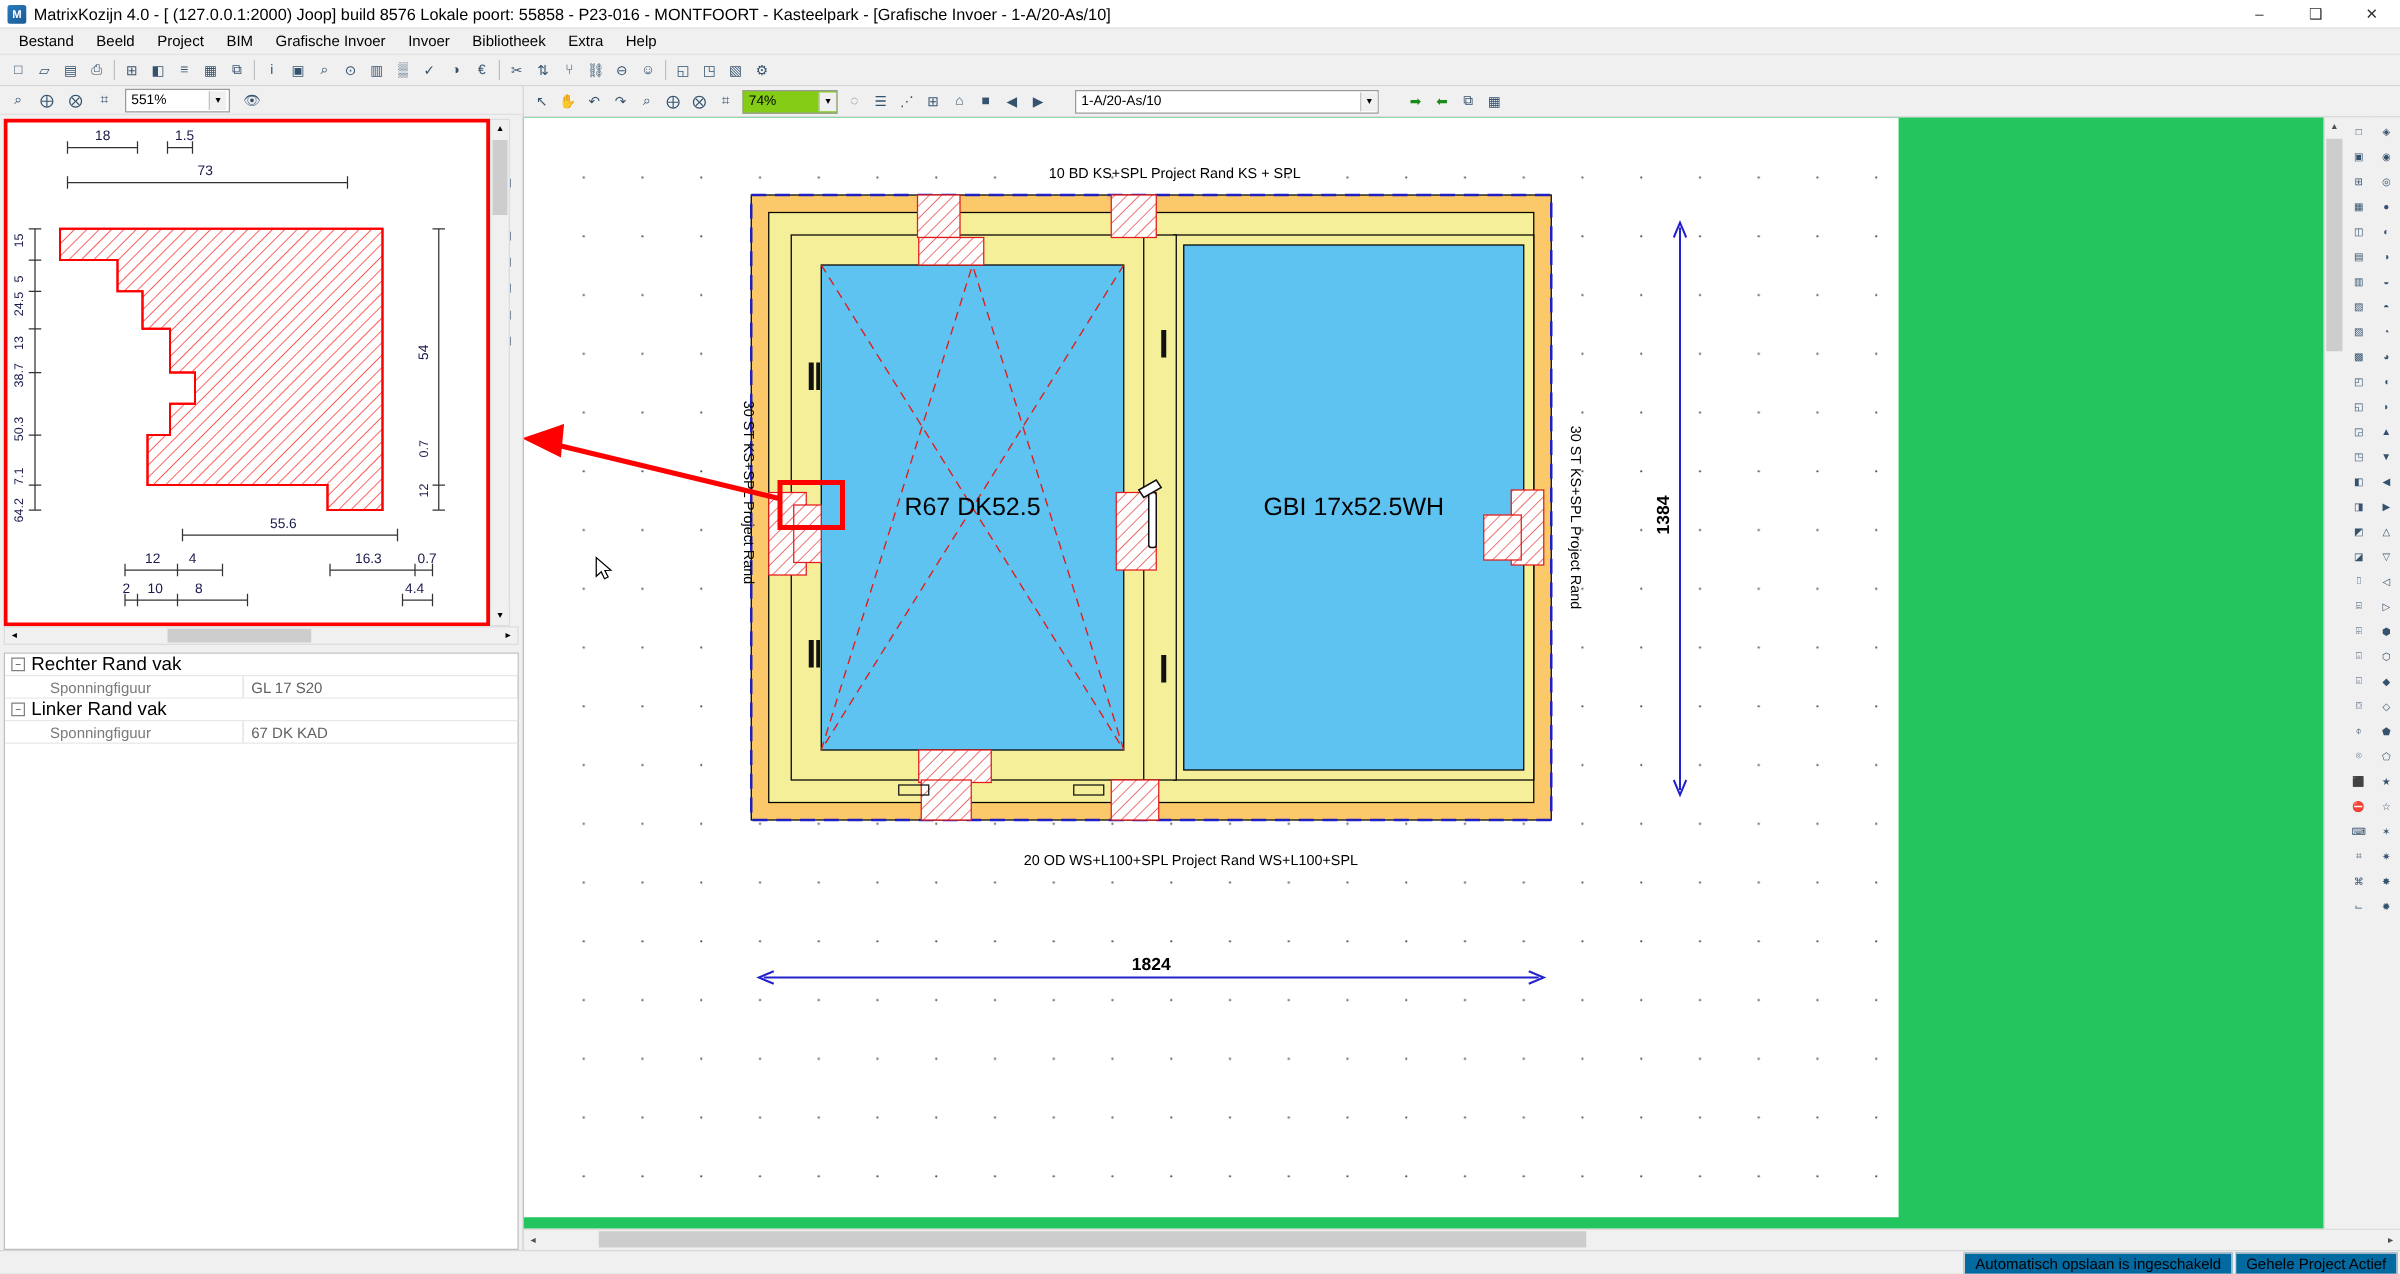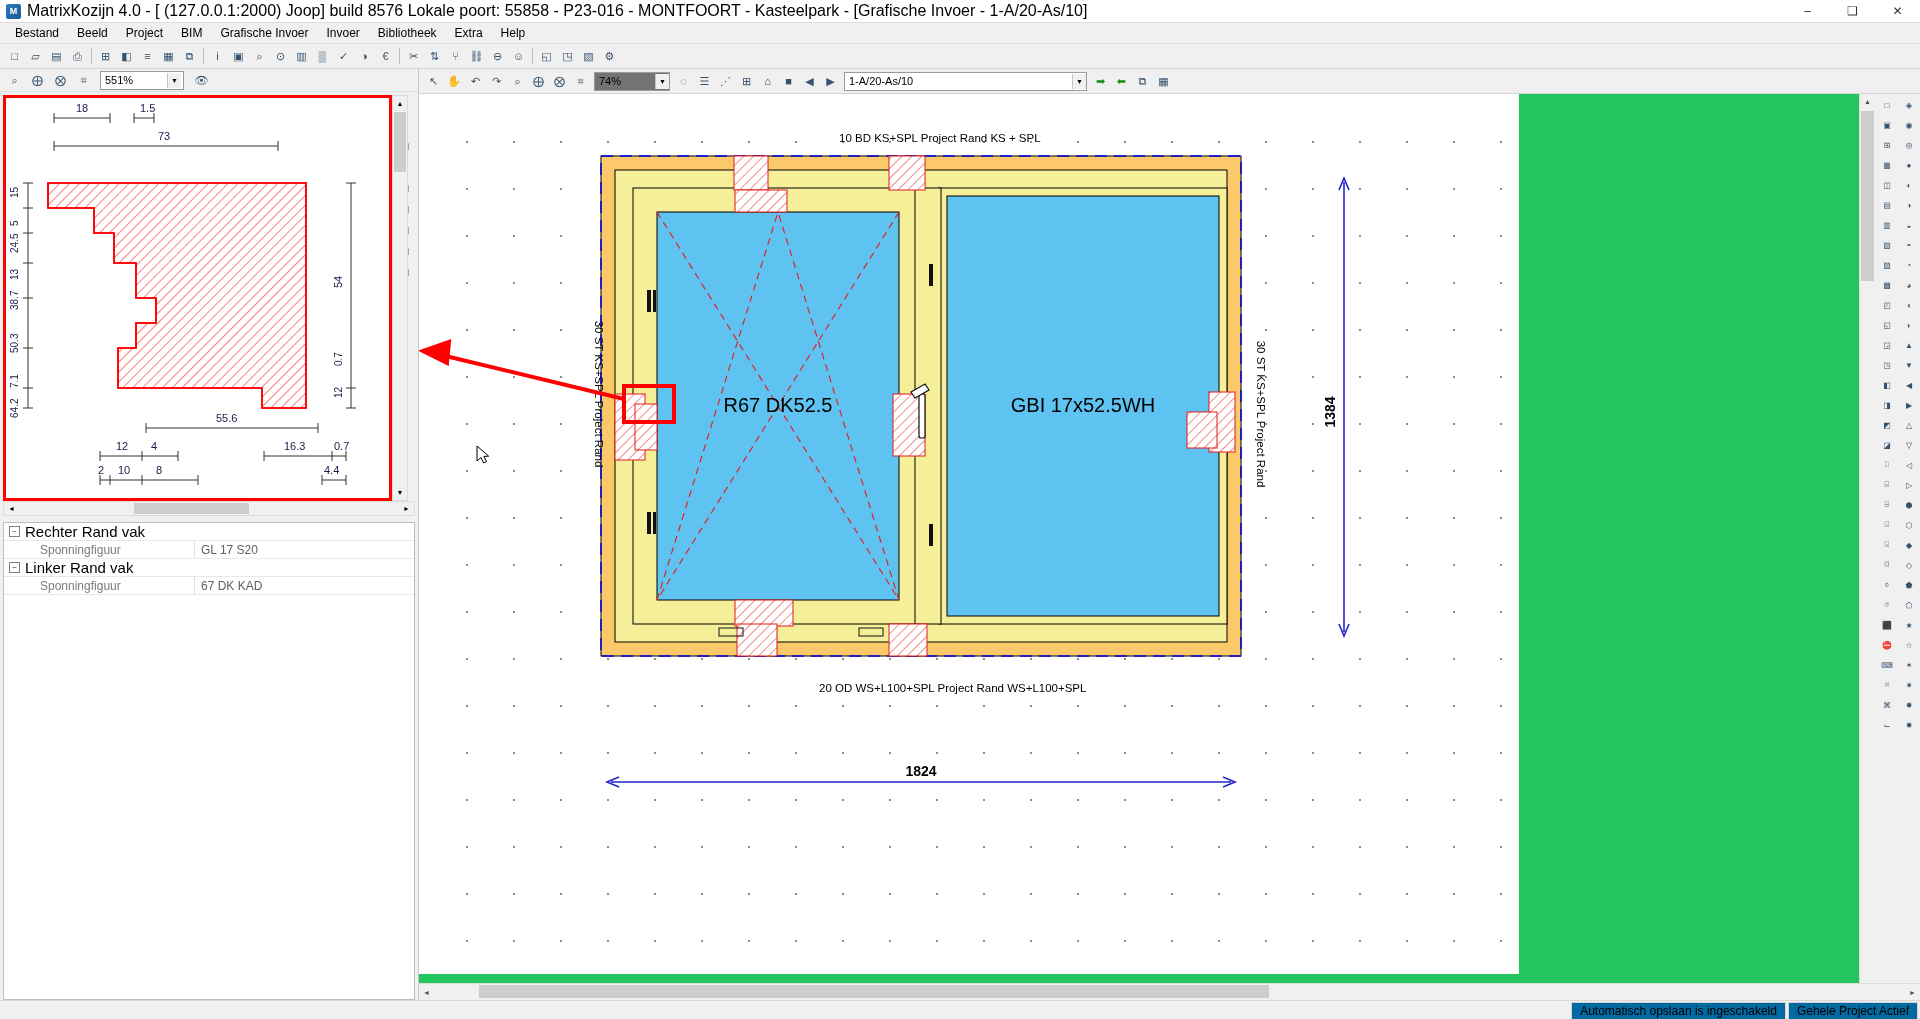--- a/index.html
+++ b/index.html
@@ -12,21 +12,21 @@
   .titlebar{
     height:22px;background:#ffffff;border-bottom:1px solid #dcdcdc;
     display:flex;align-items:center;padding:0 0 0 6px;position:relative;
   }
   .app-icon{
     width:15px;height:15px;margin-right:6px;border-radius:2px;
     background:linear-gradient(135deg,#2a7bbd,#1a5a94);
     display:flex;align-items:center;justify-content:center;
     color:#fff;font-size:9px;font-weight:bold;flex:none;
   }
-  .title-text{font-size:16px;color:#000;white-space:nowrap;}
+  .title-text{font-size:13px;color:#000;white-space:nowrap;}
   .wincontrols{position:absolute;right:0;top:0;height:22px;display:flex;}
   .wc{width:45px;height:22px;display:flex;align-items:center;justify-content:center;font-size:12px;color:#333;}
   
   .menubar{
     height:20px;background:#f0f0f0;display:flex;align-items:center;
     padding-left:6px;border-bottom:1px solid #e3e3e3;
   }
   .menu-item{padding:2px 9px;font-size:12px;color:#000;white-space:nowrap;}
   
   .maintoolbar{
@@ -88,26 +88,26 @@
   
   .vstrip{width:20px;background:#f0f0f0;display:flex;flex-direction:column;align-items:center;padding-top:24px;gap:3px;}
   .vs-btn{width:16px;height:16px;display:flex;align-items:center;justify-content:center;font-size:9px;color:#35526e;border:1px solid transparent;}
   
   .rightpane{flex:1;display:flex;flex-direction:column;min-width:0;}
   .draw-toolbar{
     height:24px;background:#f0f0f0;display:flex;align-items:center;padding-left:4px;
     border-bottom:1px solid #d4d4d4;
   }
   .viewcombo{
-    width:70px;height:17px;background:#737373;border:1px solid #9a9a9a;display:flex;
+    width:70px;height:17px;background:#84cc16;border:1px solid #9a9a9a;display:flex;
     align-items:center;justify-content:space-between;font-size:11px;padding-left:4px;margin:0 3px;
   }
   .bigcombo{
     width:237px;height:17px;background:#fff;border:1px solid #9a9a9a;display:flex;
-    align-items:center;justify-content:space-between;font-size:11px;padding-left:4px;margin:0 3px;
+    align-items:center;justify-content:space-between;font-size:11px;padding-left:4px;margin:0 19px;
   }
   .canvas-row{flex:1;display:flex;min-height:0;}
   .canvas-holder{flex:1;position:relative;background:#22c55e;overflow:hidden;min-width:0;padding-left:11px;}
   .canvas-vscroll{width:16px;background:#f0f0f0;border-left:1px solid #dcdcdc;position:relative;}
   .cv-thumb{position:absolute;top:17px;left:1px;width:13px;height:170px;background:#cdcdcd;}
   .canvas-hscroll{height:16px;background:#f0f0f0;border-top:1px solid #dcdcdc;position:relative;display:flex;align-items:center;}
   .ch-thumb{position:absolute;left:60px;width:790px;height:13px;top:1px;background:#cdcdcd;}
   .sc-arrow{font-size:7px;width:15px;text-align:center;color:#505050;}
   
   .rail{width:22px;background:#f0f0f0;display:flex;flex-direction:column;align-items:center;gap:2px;padding-top:2px;overflow:hidden;}

